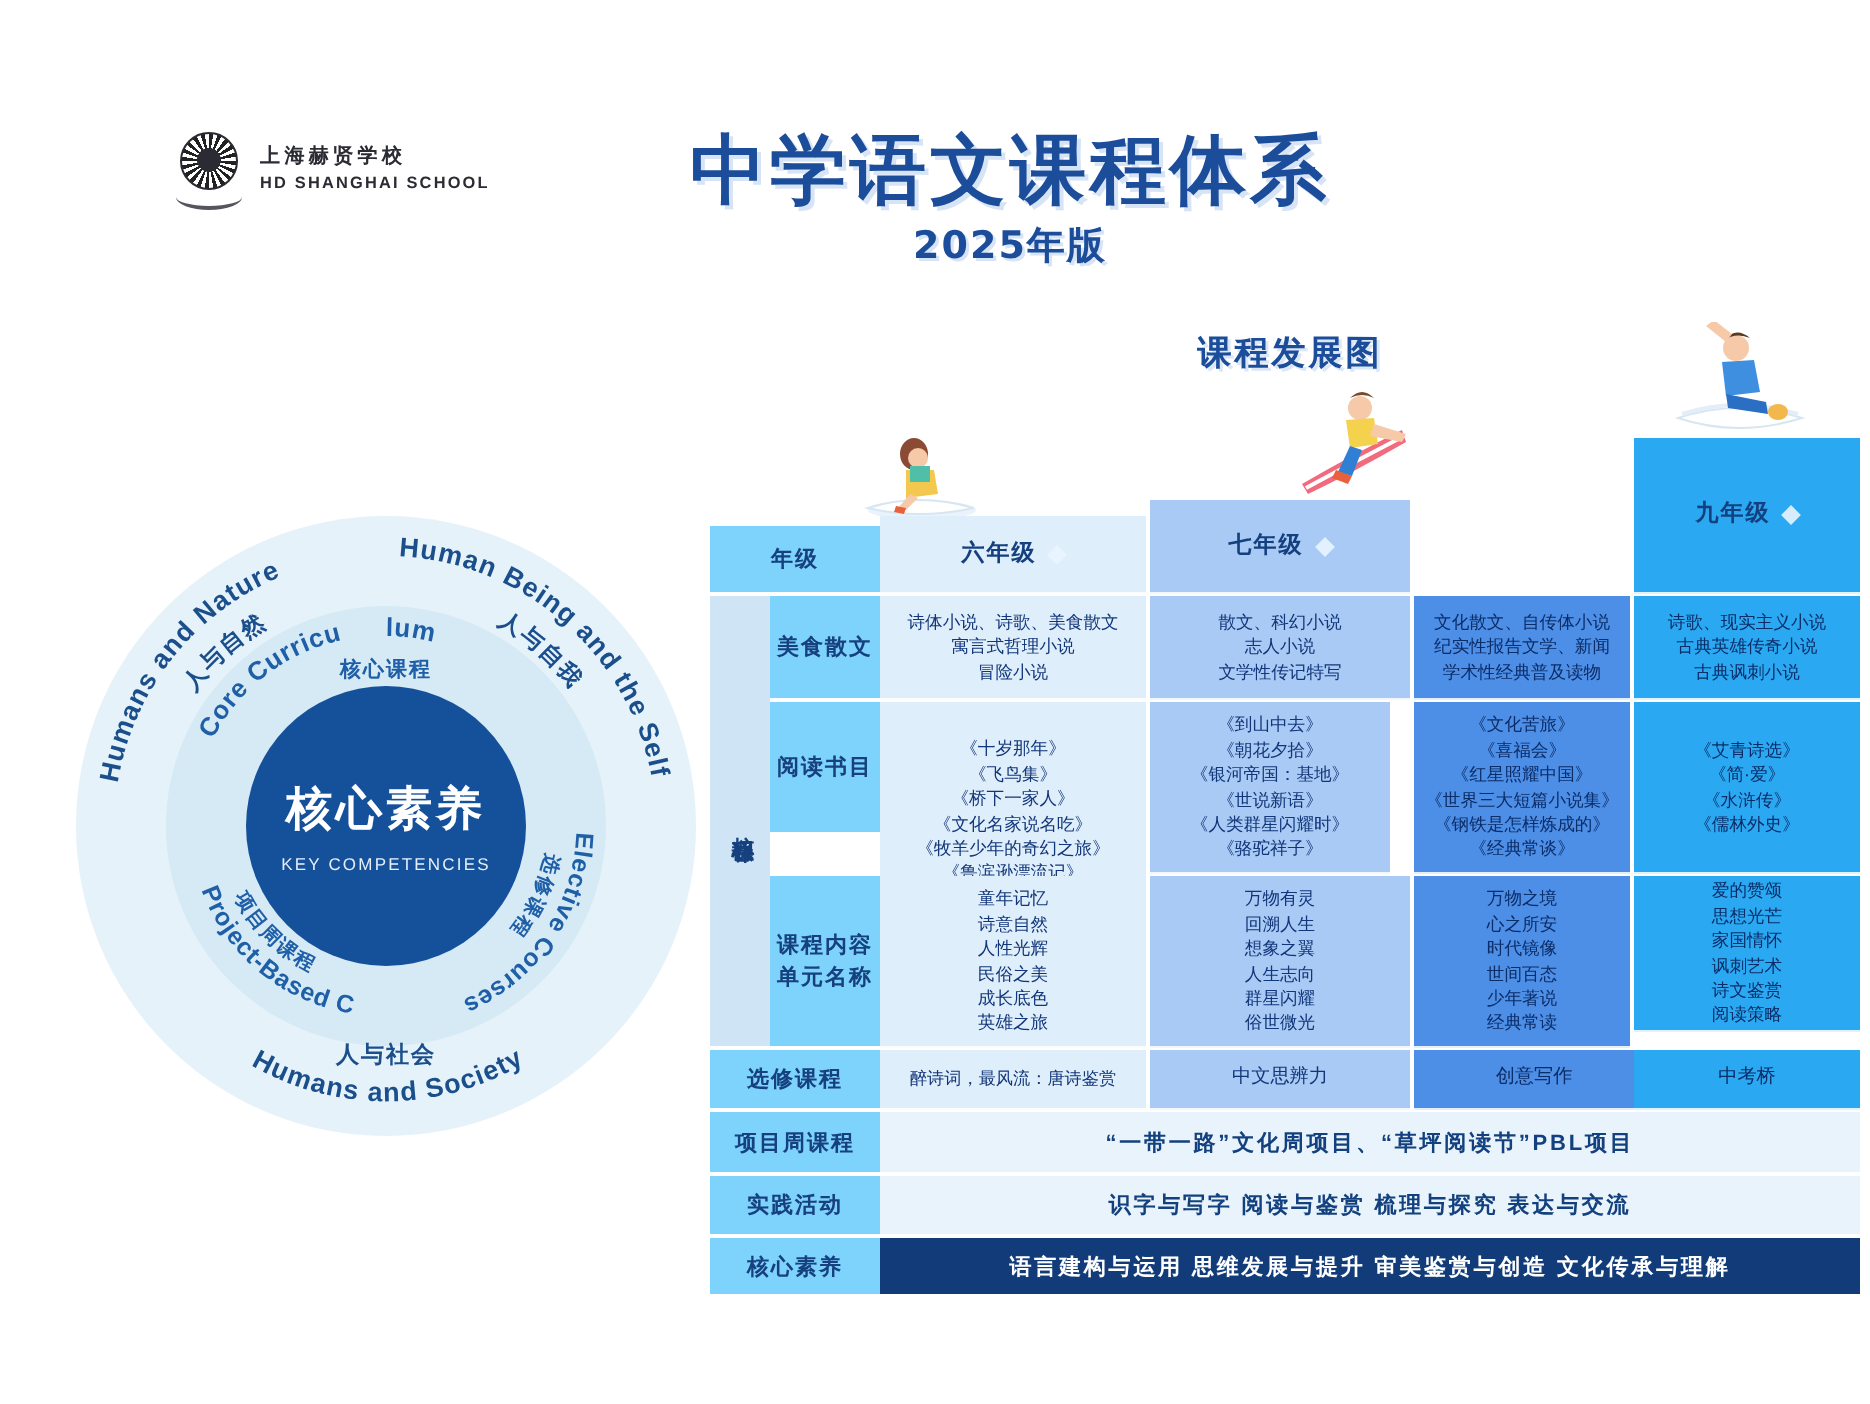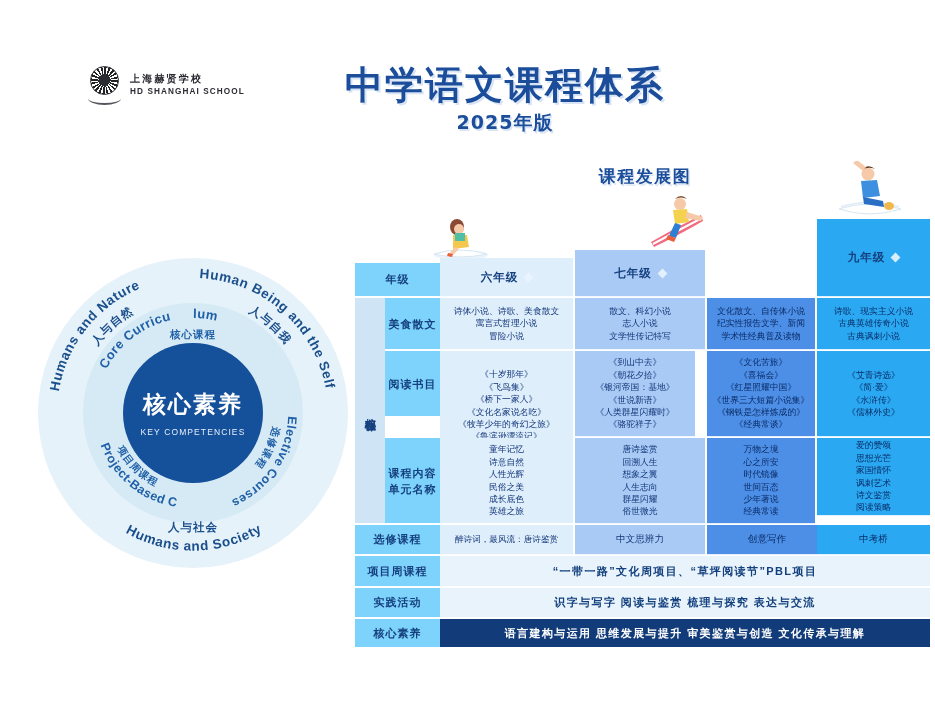--- a/index.html
+++ b/index.html
@@ -251,21 +251,21 @@
 《儒林外史》</div>
 
     <div class="cell lbl lbl-v" style="left:30px;top:283px;width:55px;height:86px;white-space:pre-line;">课程内容
 单元名称</div>
     <div class="cell datacell c1" style="left:85px;top:283px;width:133px;height:86px;white-space:pre-line;">童年记忆
 诗意自然
 人性光辉
 民俗之美
 成长底色
 英雄之旅</div>
-    <div class="cell datacell c2" style="left:220px;top:283px;width:130px;height:86px;white-space:pre-line;">唐诗鉴赏
+    <div class="cell datacell c2" style="left:220px;top:283px;width:130px;height:86px;white-space:pre-line;">万物有灵
 回溯人生
 想象之翼
 人生志向
 群星闪耀
 俗世微光</div>
     <div class="cell datacell c3" style="left:352px;top:283px;width:108px;height:86px;white-space:pre-line;">万物之境
 心之所安
 时代镜像
 世间百态
 少年著说

